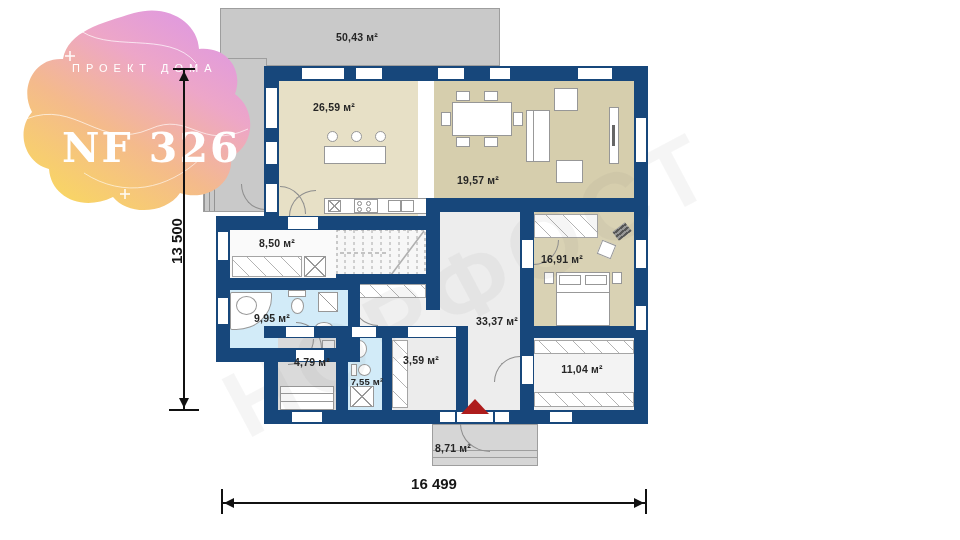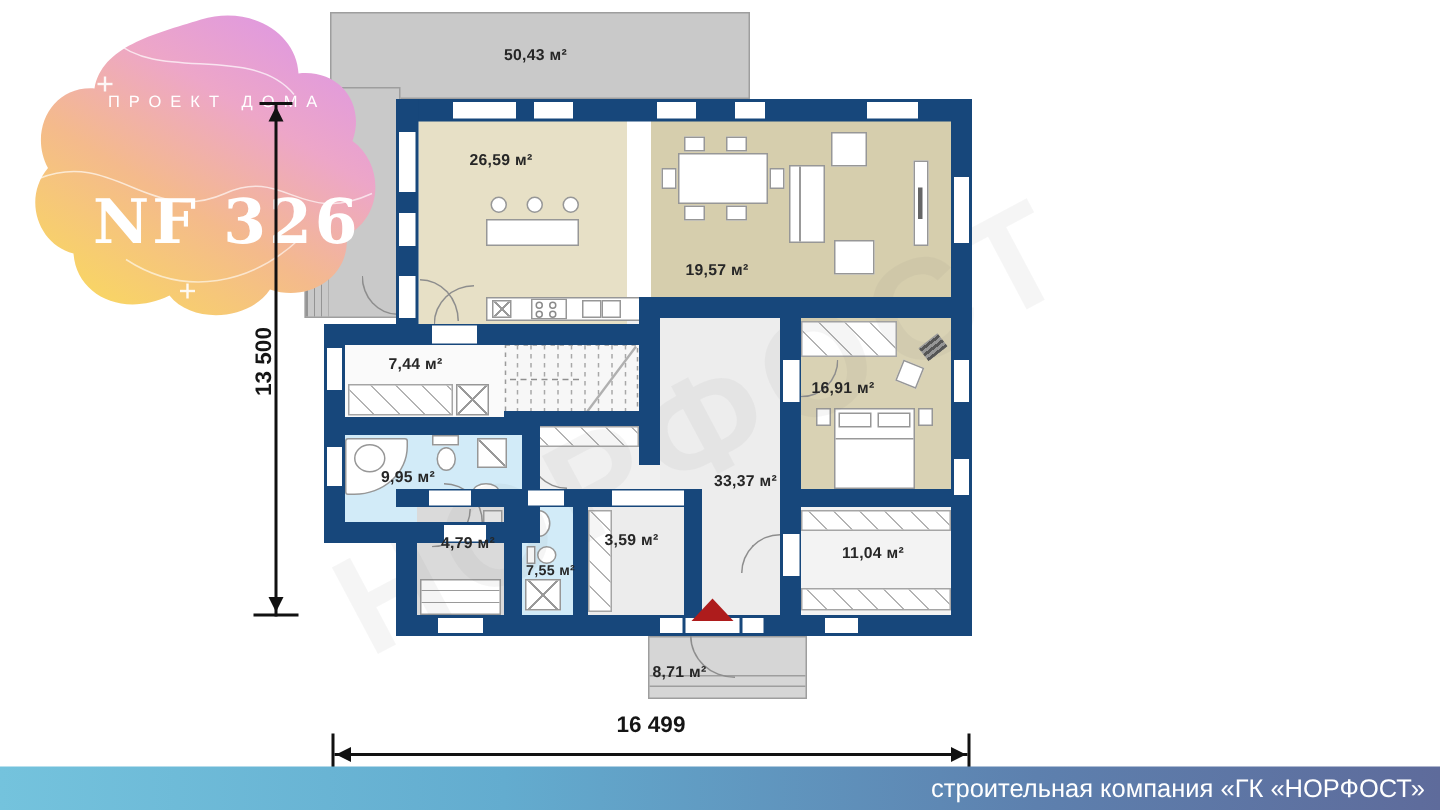--- a/index.html
+++ b/index.html
@@ -227,21 +227,21 @@
   <div class="abs z20" style="left:461px;top:399px;width:0;height:0;border-left:14px solid transparent;border-right:14px solid transparent;border-bottom:15px solid #ae1c1c;"></div>
 
   <div class="fill" style="left:432px;top:424px;width:106px;height:42px;background:#d6d6d6;border:1px solid #9e9e9e;box-sizing:border-box;"></div>
   <div class="abs" style="left:433px;top:450px;width:104px;height:1px;background:#9e9e9e;"></div>
   <div class="abs" style="left:433px;top:457px;width:104px;height:1px;background:#9e9e9e;"></div>
   <div class="arc" style="left:460px;top:424px;width:30px;height:28px;border-left-width:1px;border-bottom-width:1px;border-radius:0 0 0 100%;"></div>
 
   <div class="lbl" style="left:357px;top:37px;">50,43 м²</div>
   <div class="lbl" style="left:334px;top:107px;">26,59 м²</div>
   <div class="lbl" style="left:478px;top:180px;">19,57 м²</div>
-  <div class="lbl" style="left:277px;top:243px;">7,44 м²</div>
+  <div class="lbl" style="left:277px;top:243px;">8,50 м²</div>
   <div class="lbl" style="left:562px;top:259px;">16,91 м²</div>
   <div class="lbl" style="left:272px;top:318px;">9,95 м²</div>
   <div class="lbl" style="left:473px;top:321px;margin-left:24px;">33,37 м²</div>
   <div class="lbl" style="left:312px;top:362px;">4,79 м²</div>
   <div class="lbl" style="left:367px;top:381px;font-size:9.5px;">7,55 м²</div>
   <div class="lbl" style="left:421px;top:360px;text-align:center;">3,59 м²</div>
   <div class="lbl" style="left:582px;top:369px;">11,04 м²</div>
   <div class="lbl" style="left:453px;top:448px;">8,71 м²</div>
 
   <div class="abs z25">
@@ -255,17 +255,14 @@
 
   <div class="abs z25">
     <div class="tick" style="left:221px;top:489px;width:2px;height:25px;"></div>
     <div class="tick" style="left:645px;top:489px;width:2px;height:25px;"></div>
     <div class="tick" style="left:223px;top:502px;width:422px;height:2px;"></div>
     <div class="abs" style="left:224px;top:498px;width:0;height:0;border-top:5px solid transparent;border-bottom:5px solid transparent;border-right:10px solid #111;"></div>
     <div class="abs" style="left:634px;top:498px;width:0;height:0;border-top:5px solid transparent;border-bottom:5px solid transparent;border-left:10px solid #111;"></div>
     <div class="dimlbl" style="left:434px;top:492px;transform:translate(-50%,-100%);">16 499</div>
   </div>
 
-  <div class="footer">
-    <span>строительная компания «ГК «НОРФОСТ»</span>
-  </div>
 
 </div>
 
 </body></html>

